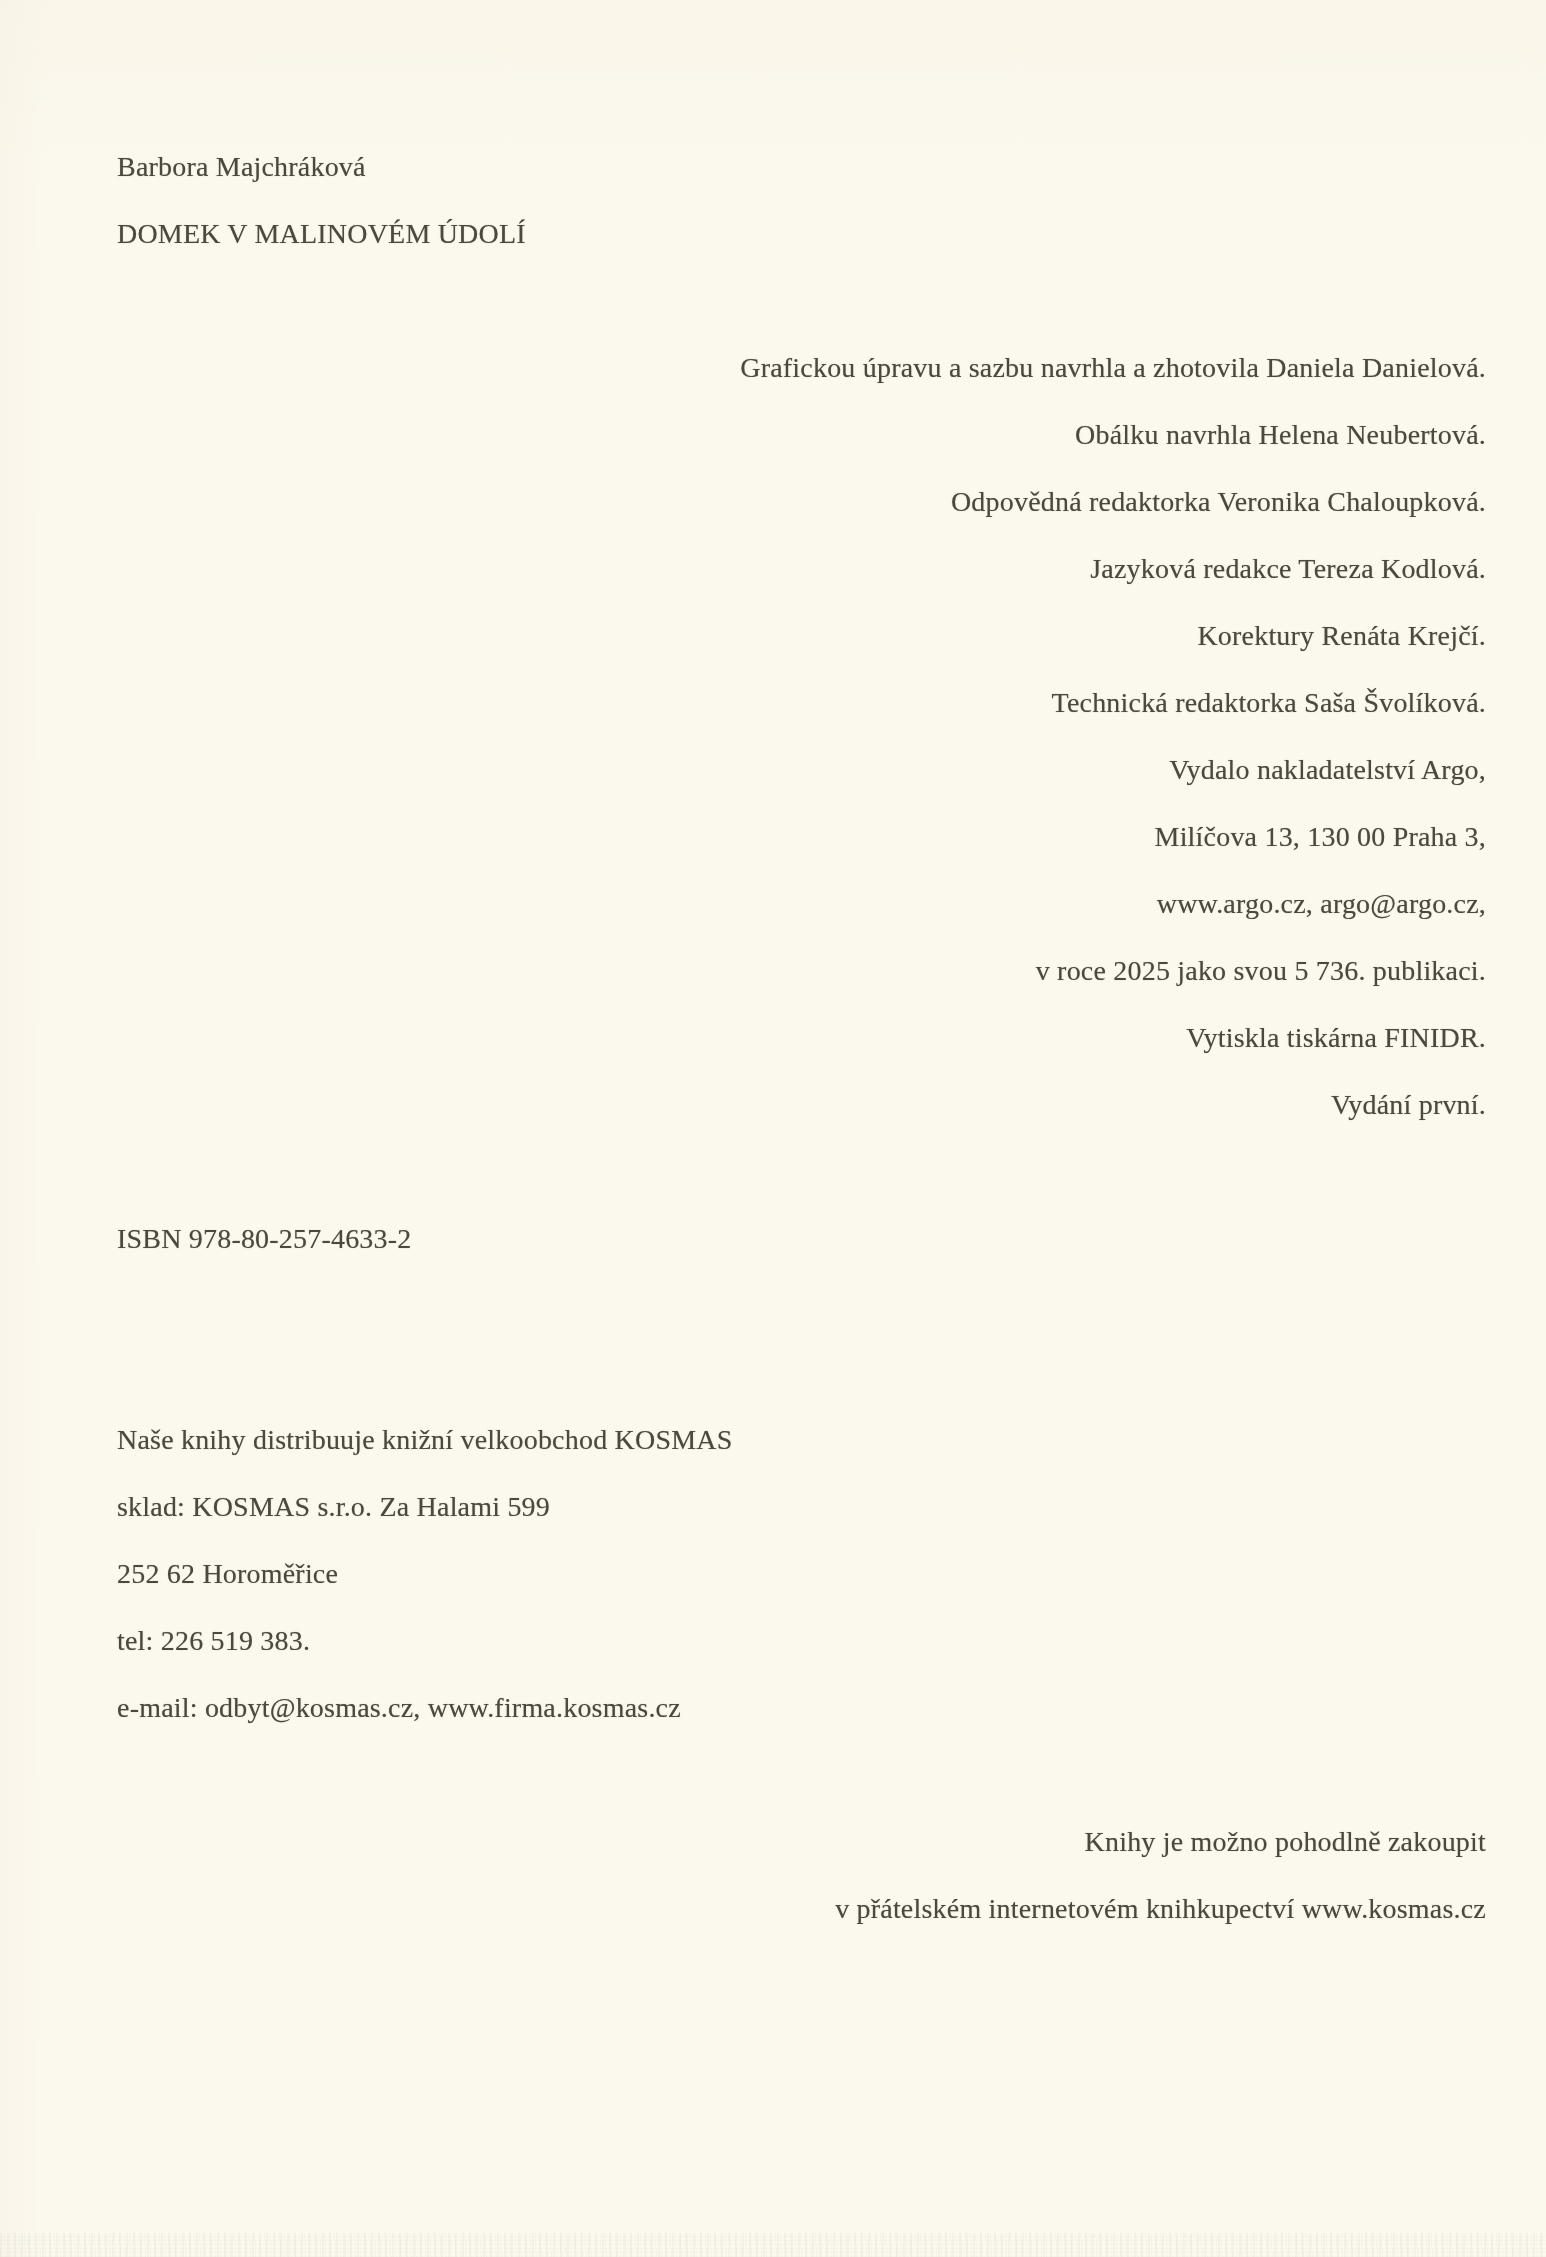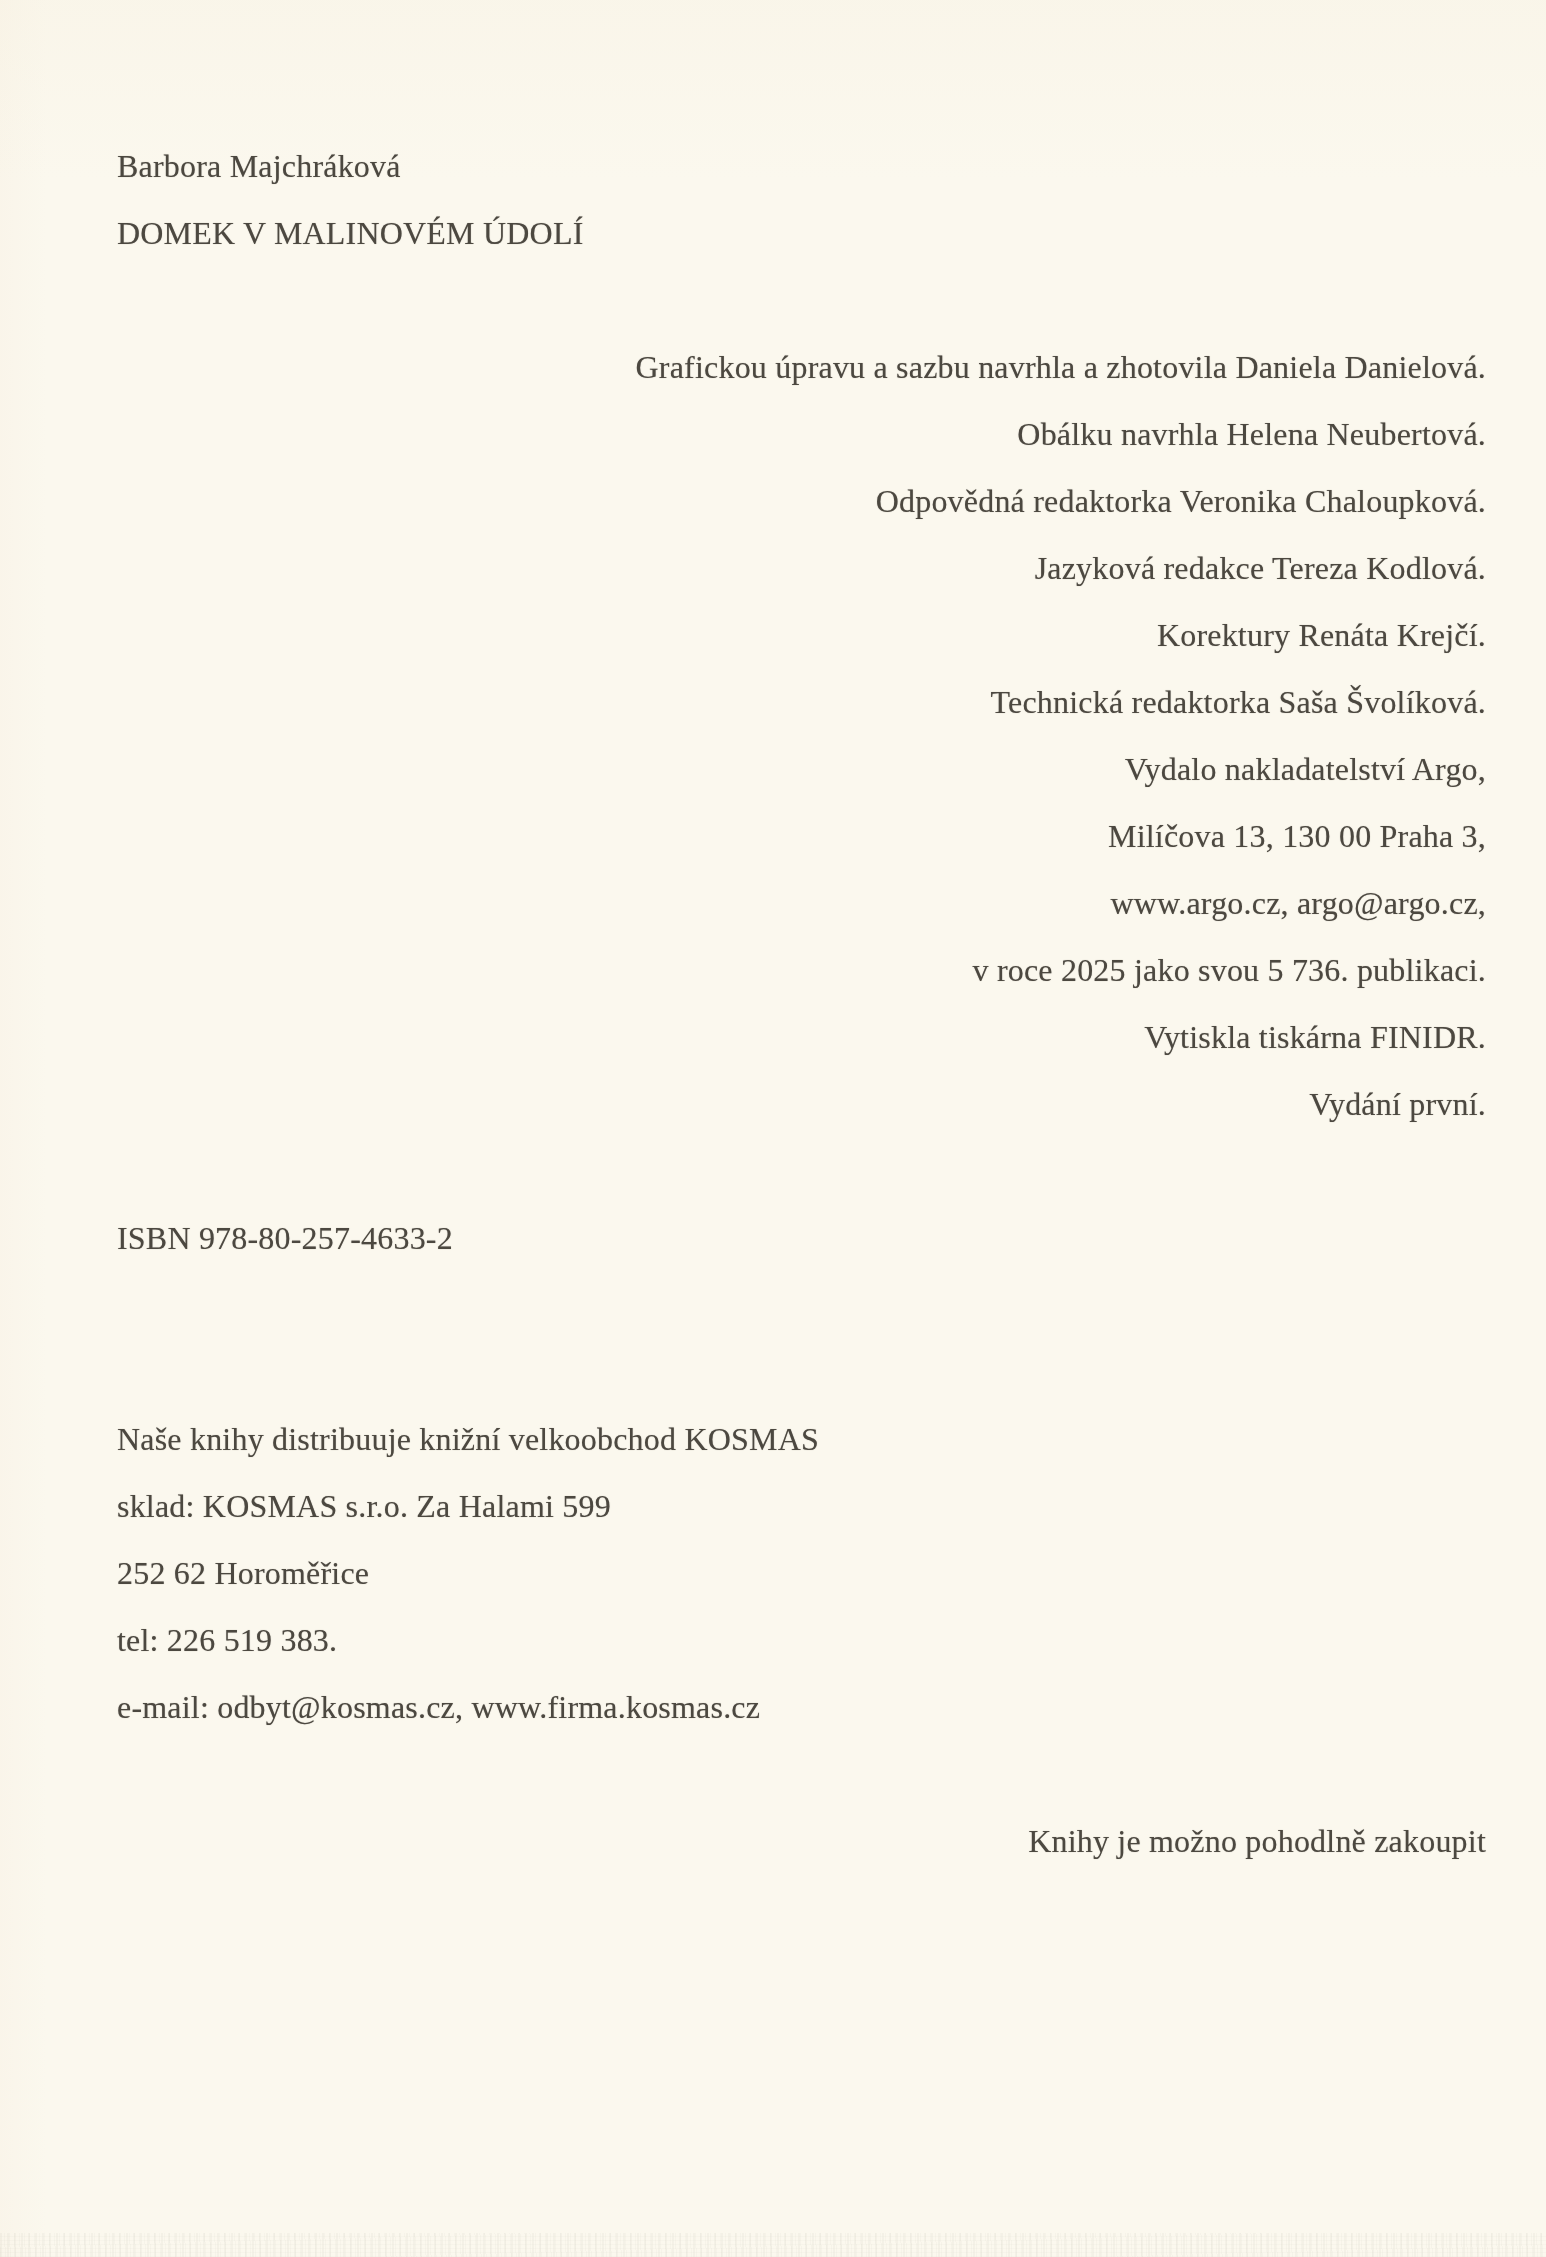--- a/index.html
+++ b/index.html
@@ -26,21 +26,21 @@
     pointer-events: none;
   }
   .text-blocks {
     position: absolute;
     left: 117px;
     top: 133px;
     right: 60px;
   }
   .block { margin: 0; }
   .line {
-    font-size: 32px;
+    font-size: 28px;
     line-height: 67px;
     color: #4c4840;
     letter-spacing: 0.2px;
     white-space: pre;
     text-shadow: 0 0 1px rgba(76, 72, 64, 0.45);
   }
   
   .scan-noise-band {
     position: absolute;
     left: 0;
@@ -83,16 +83,17 @@
       </div>
       <div class="block" style="margin-top: 134px;">
         <div class="line">Naše knihy distribuuje knižní velkoobchod KOSMAS</div>
         <div class="line">sklad: KOSMAS s.r.o. Za Halami 599</div>
         <div class="line">252 62 Horoměřice</div>
         <div class="line">tel: 226 519 383.</div>
         <div class="line">e-mail: odbyt@kosmas.cz, www.firma.kosmas.cz</div>
       </div>
       <div class="block" style="margin-top: 67px; text-align: right;">
         <div class="line">Knihy je možno pohodlně zakoupit</div>
+        <div class="line">v přátelském internetovém knihkupectví www.kosmas.cz</div>
       </div>
     </div>
   <div class="scan-noise-band"></div>
 </main>
 
 </body></html>

